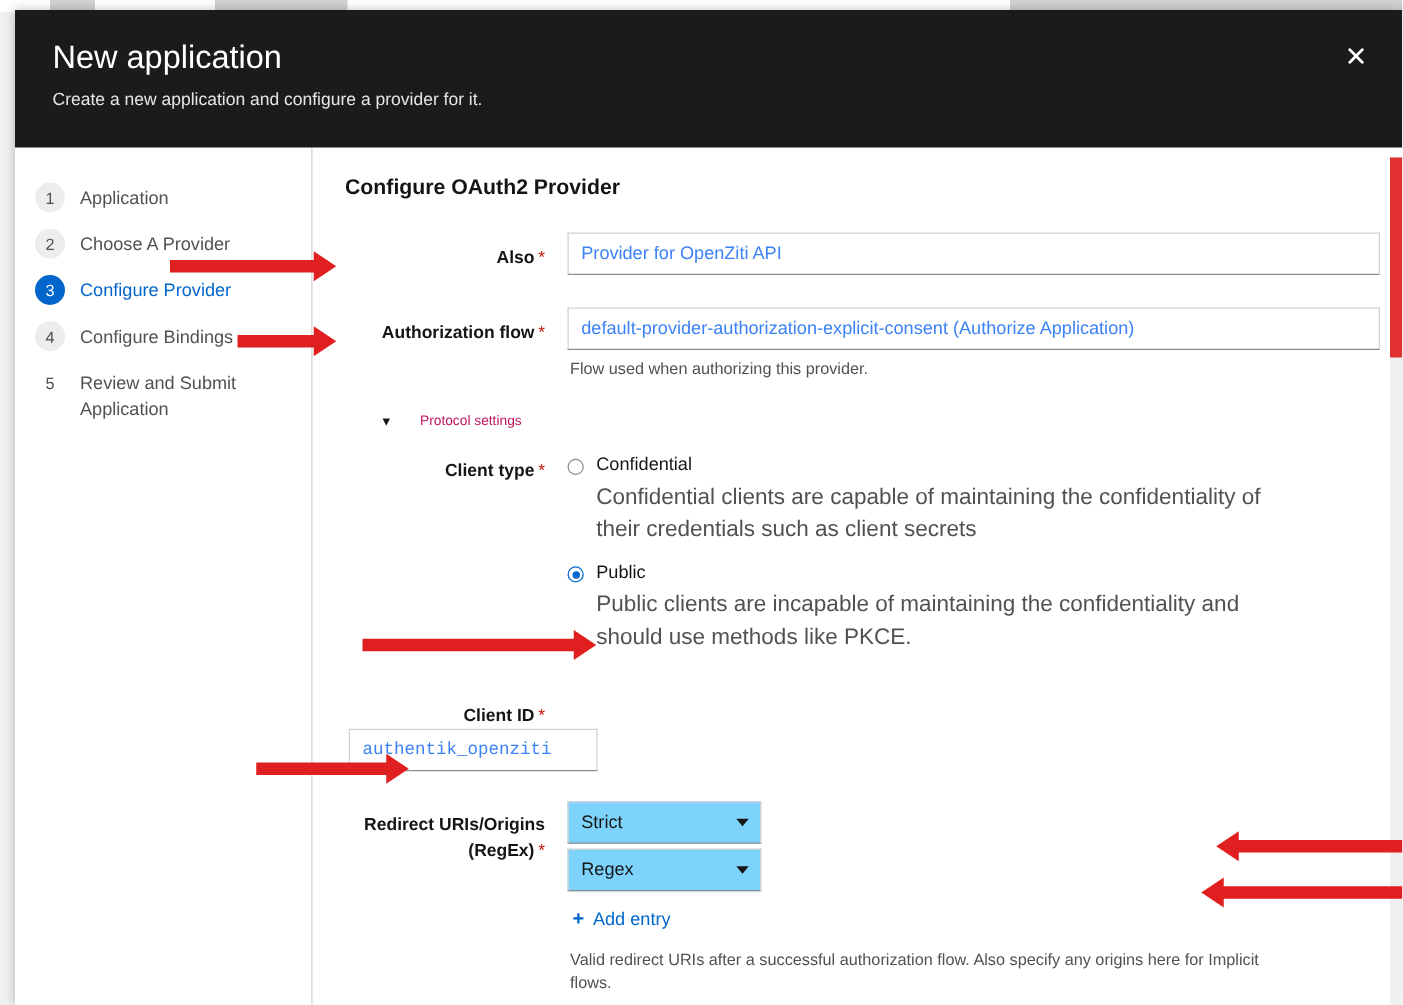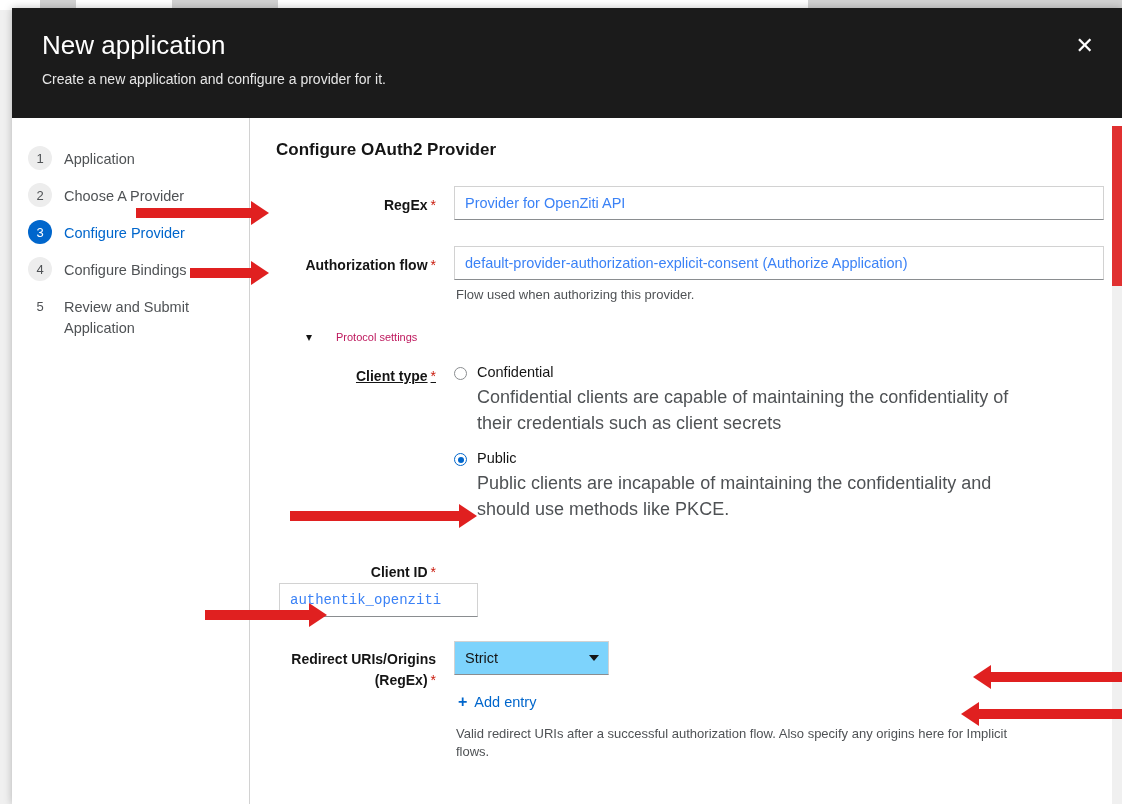--- a/index.html
+++ b/index.html
@@ -380,21 +380,21 @@
           <div class="wiz-num">5</div>
           <div class="wiz-label">Review and Submit Application</div>
         </div>
       </div>
 
       <div class="form-pane">
         <h2 class="form-heading">Configure OAuth2 Provider</h2>
 
         <div class="form-row">
           <div class="form-label">
-            <span>RegEx</span><span class="req">*</span>
+            <span>Also</span><span class="req">*</span>
           </div>
           <div class="field-col">
             <input class="text-input" value="Provider for OpenZiti API" style="">
           </div>
         </div>
 
         <div class="form-row" style="margin-top:26px;">
           <div class="form-label">
             <span>Authorization flow</span><span class="req">*</span>
           </div>
@@ -403,21 +403,21 @@
             <div class="help-text">Flow used when authorizing this provider.</div>
           </div>
         </div>
 
         <div class="section-toggle">
           <span class="chev">▾</span>
           <span class="section-title">Protocol settings</span>
         </div>
 
         <div class="form-row" style="margin-top:20px;">
-          <div class="form-label" style="padding-top:2px;text-decoration:underline;">
+          <div class="form-label" style="padding-top:2px;">
             <span>Client type</span><span class="req">*</span>
           </div>
           <div class="field-col">
             <div class="radio-row">
               <span class="radio-circle"></span>
               <span class="radio-label">Confidential</span>
             </div>
             <div class="radio-desc">Confidential clients are capable of maintaining the confidentiality of their credentials such as client secrets</div>
 
             <div class="radio-row">
@@ -443,20 +443,24 @@
             <span>(RegEx)</span><span class="req">*</span>
           </div>
           <div class="field-col">
             <div class="uri-row">
               <div class="select-box">
                 <span>Strict</span>
                 <span class="select-caret"></span>
               </div>
             </div>
             <div class="uri-row">
+              <div class="select-box">
+                <span>Regex</span>
+                <span class="select-caret"></span>
+              </div>
             </div>
             <div class="add-entry">
               <span class="plus">+</span>
               <span>Add entry</span>
             </div>
             <div class="help-text" style="margin-top:14px;">
               <span>Valid redirect URIs after a successful authorization flow. Also specify any origins here for Implicit</span><br>
               <span>flows.</span>
             </div>
           </div>

